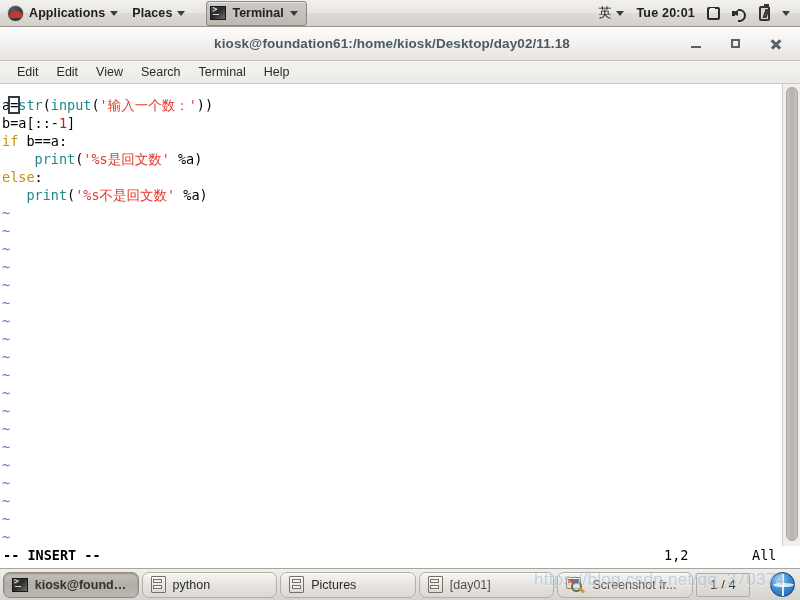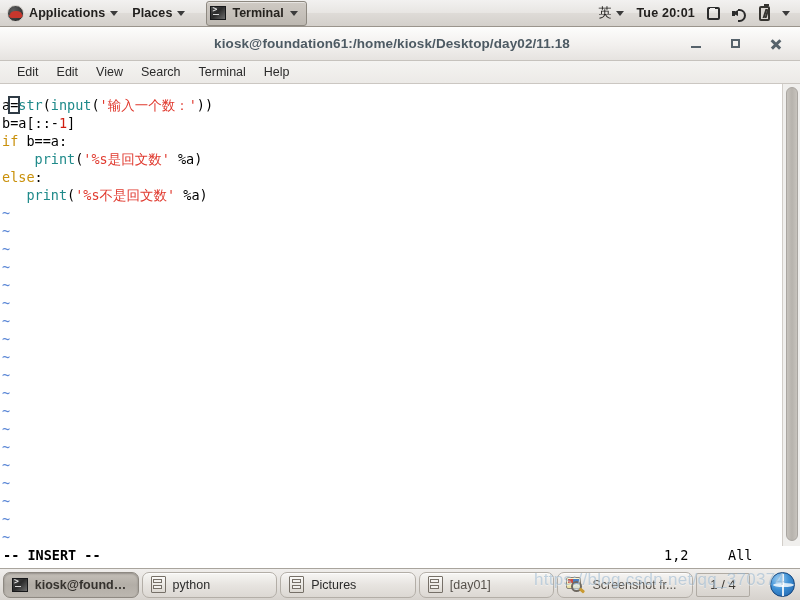--- a/index.html
+++ b/index.html
@@ -327,21 +327,21 @@
     position: absolute;
     left: 0; top: 546px;
     width: 800px; height: 22px;
     background: #ffffff;
     font-family: "DejaVu Sans Mono", monospace;
     font-size: 13.5px;
     color: #000000;
   }
   #status-mode { position: absolute; left: 3px; top: 1px; font-weight: bold; }
   #status-pos  { position: absolute; left: 620px; top: 1px; margin-left: 44px; }
-  #status-scroll { position: absolute; left: 728px; top: 1px; }
+  #status-scroll { position: absolute; left: 752px; top: 1px; }
 
   
   #taskbar {
     position: absolute;
     left: 0; top: 568px;
     width: 800px; height: 32px;
     background: linear-gradient(to bottom, #f0eeec 0%, #e4e1dd 50%, #d6d2cd 100%);
     border-top: 1px solid #a9a49d;
     display: flex;
     align-items: center;

